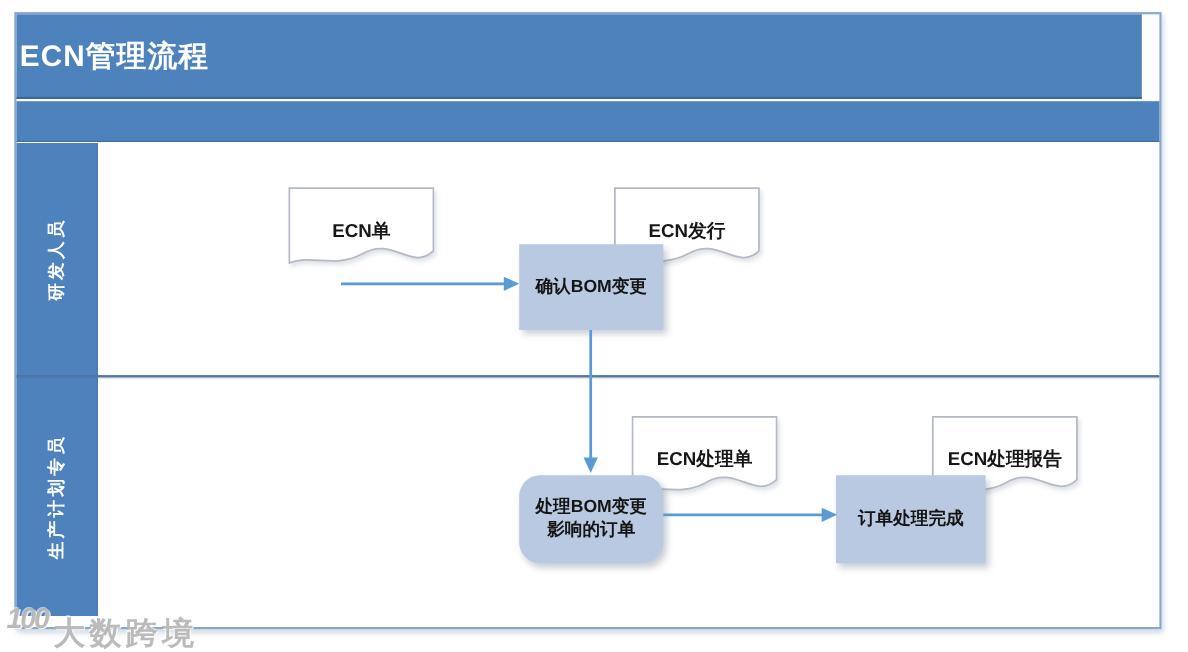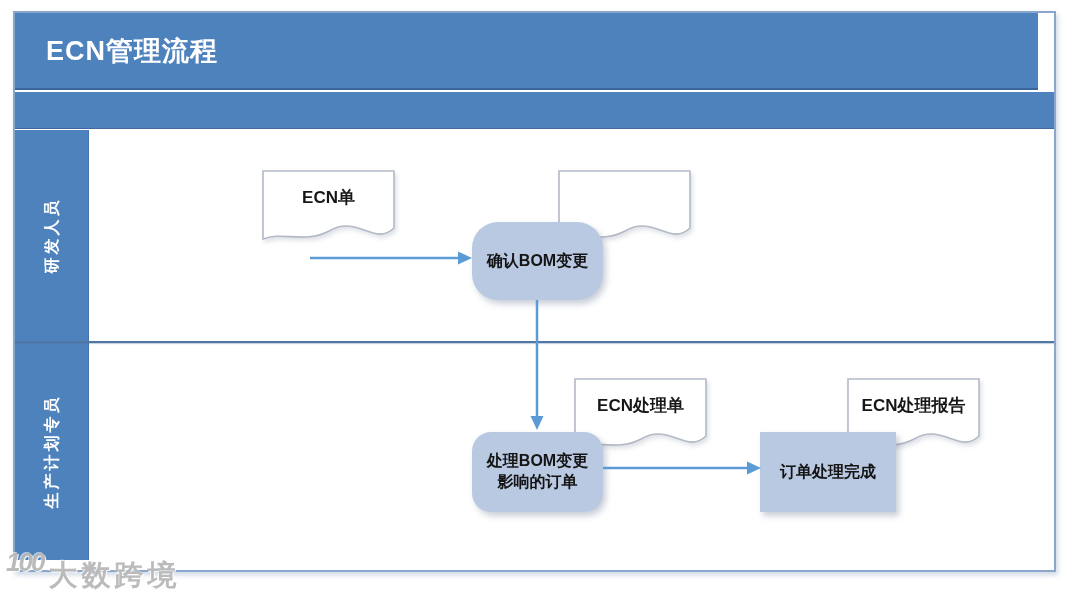--- a/index.html
+++ b/index.html
@@ -9,21 +9,21 @@
 
   
   .frame {
     position:absolute; left:13px; top:11px; width:1043px; height:561px;
     border:2px solid #8aa6cd; background:#ffffff;
     box-shadow:2px 3px 5px rgba(150,170,200,.45);
   }
   .title-band {
     position:absolute; left:0; top:0; right:16px; height:77px;
     background:#4e82bd; border-bottom:2px solid #3a659e;
-    display:flex; align-items:center; padding-left:31px;
+    display:flex; align-items:center; padding-left:3px;
   }
   .title-band .title {
     color:#ffffff; font-size:27px; font-weight:700; letter-spacing:1px;
   }
   .band2 {
     position:absolute; left:0; top:79px; right:0; height:37px;
     background:#4e82bd; border-bottom:1px solid #41699f;
   }
   .label-col {
     position:absolute; left:0; top:117px; width:74px; height:430px;
@@ -44,37 +44,37 @@
     color:#ffffff; font-size:16px; font-weight:600; letter-spacing:3px;
   }
 
   
   .doc {
     position:absolute; width:133px; height:78px; z-index:2;
     filter:drop-shadow(2px 3px 2px rgba(140,150,170,.28));
   }
   .doc svg { position:absolute; left:0; top:0; }
   .doc .doc-label {
-    position:absolute; left:0; top:16px; width:100%; text-align:center;
+    position:absolute; left:0; top:28px; width:100%; text-align:center;
     font-size:17px; font-weight:700; color:#161616;
   }
   #doc1 { left:262px; top:170px; }
   #doc2 { left:558px; top:170px; }
   #doc3 { left:558px; top:378px;margin-left:16px; }
   #doc4 { left:847px; top:378px; }
 
   .pbox {
     position:absolute; z-index:3; background:#bac9e2;
     box-shadow:3px 4px 6px rgba(100,115,140,.35);
     display:flex; align-items:center; justify-content:center; text-align:center;
     font-size:16px; font-weight:700; color:#141414; line-height:1.3;
     white-space:pre-line;
   }
   #box1 { left:176px; top:222px; width:134px; height:76px; }
-  #box2 { left:472px; top:222px; width:131px; height:78px;border-radius:26px; }
+  #box2 { left:472px; top:222px; width:131px; height:78px; }
   #box3 { left:472px; top:432px; width:131px; height:80px;border-radius:19px; }
   #box4 { left:760px; top:432px; width:136px; height:80px; }
 
   .arrow { position:absolute; z-index:4; }
   #arrow1 { left:308px; top:246px; }
   #arrow2 { left:525px; top:300px; }
   #arrow3 { left:601px; top:456px; }
 
   
   .watermark {
@@ -109,20 +109,21 @@
   <div class="doc" id="doc1">
     <svg width="133" height="78" viewBox="0 0 133 78">
       <path d="M1,1 H132 V58 C112,77 95,44 67,61 C43,74 20,61 1,69 Z" fill="#ffffff" stroke="#b3bac6" stroke-width="1.6"></path>
     </svg>
     <div class="doc-label">ECN单</div>
   </div>
   <div class="doc" id="doc2">
     <svg width="133" height="78" viewBox="0 0 133 78">
       <path d="M1,1 H132 V58 C112,77 95,44 67,61 C43,74 20,61 1,69 Z" fill="#ffffff" stroke="#b3bac6" stroke-width="1.6"></path>
     </svg>
+    <div class="doc-label">ECN发行</div>
   </div>
   <div class="doc" id="doc3">
     <svg width="133" height="78" viewBox="0 0 133 78">
       <path d="M1,1 H132 V58 C112,77 95,44 67,61 C43,74 20,61 1,69 Z" fill="#ffffff" stroke="#b3bac6" stroke-width="1.6"></path>
     </svg>
     <div class="doc-label">ECN处理单</div>
   </div>
   <div class="doc" id="doc4">
     <svg width="133" height="78" viewBox="0 0 133 78">
       <path d="M1,1 H132 V58 C112,77 95,44 67,61 C43,74 20,61 1,69 Z" fill="#ffffff" stroke="#b3bac6" stroke-width="1.6"></path>

